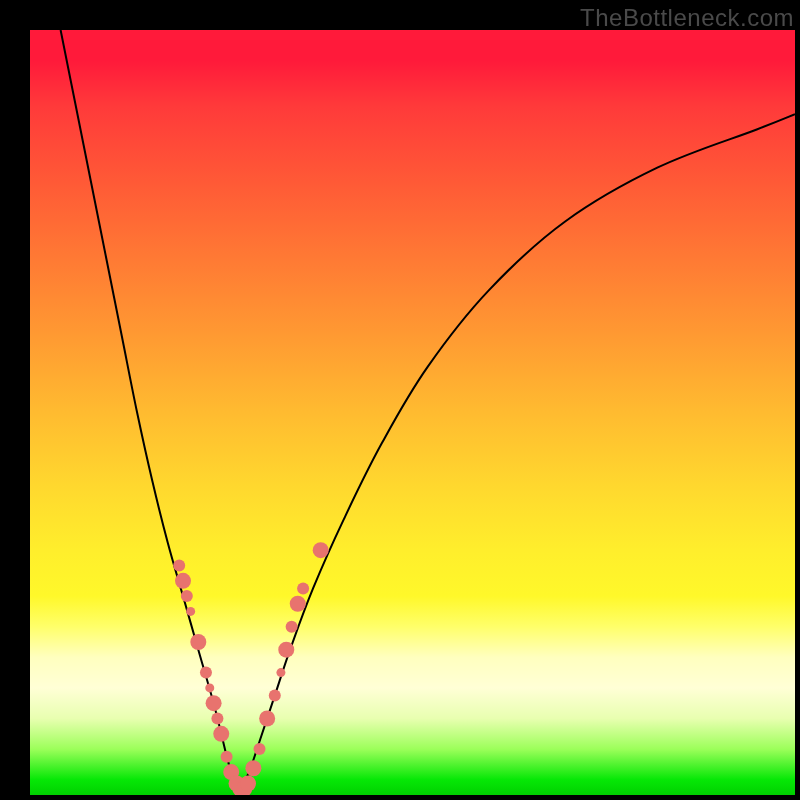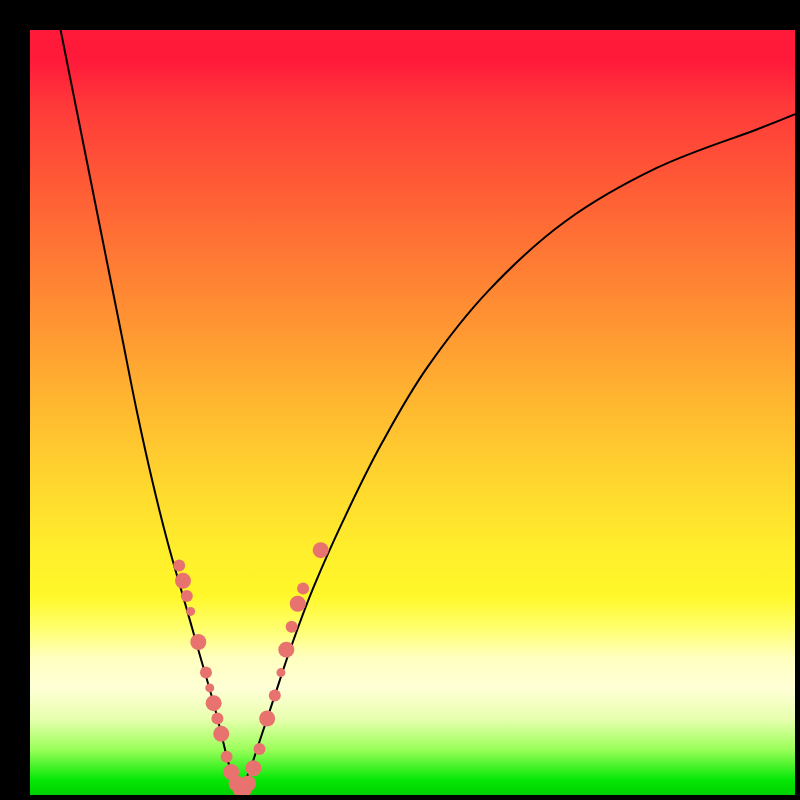--- a/index.html
+++ b/index.html
@@ -111,13 +111,14 @@
         <circle cx="244.80" cy="665.55" class="dot dot-med"></circle>
         <circle cx="250.92" cy="642.60" class="dot dot-small"></circle>
         <circle cx="256.28" cy="619.65" class="dot dot-large"></circle>
         <circle cx="261.63" cy="596.70" class="dot dot-med"></circle>
         <circle cx="267.75" cy="573.75" class="dot dot-large"></circle>
         <circle cx="273.11" cy="558.45" class="dot dot-med"></circle>
         <circle cx="290.70" cy="520.20" class="dot dot-large"></circle>
       </g>
   </svg>
 
+  <div class="watermark">TheBottleneck.com</div>
 </div>
 
 </body></html>

